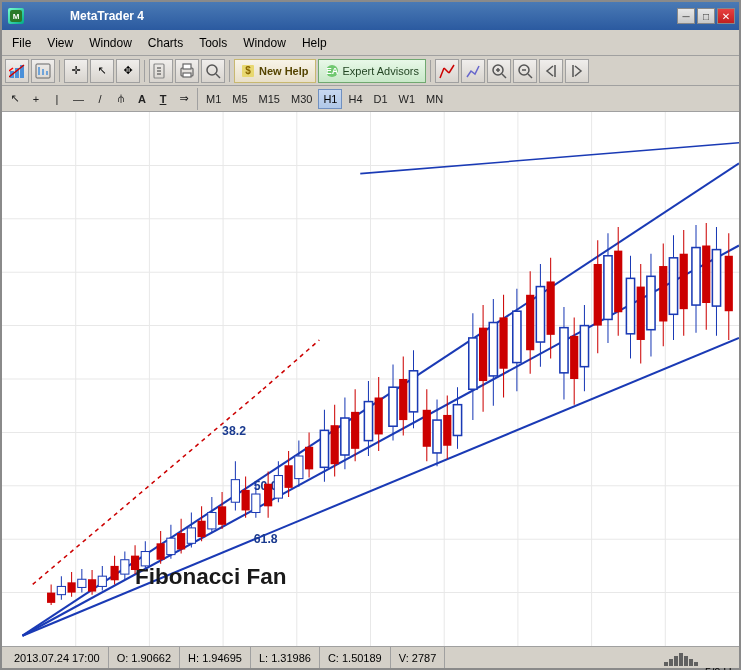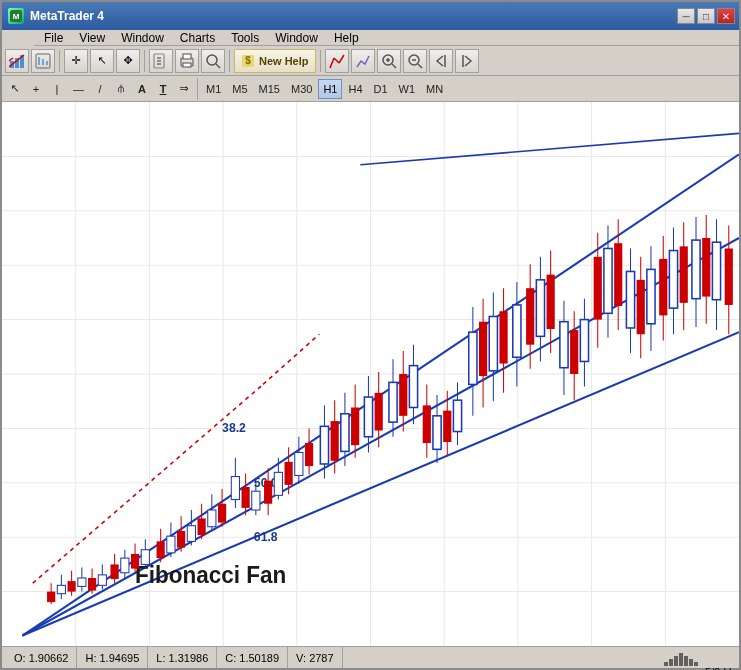--- a/index.html
+++ b/index.html
@@ -4,27 +4,27 @@
   <style>
     * { margin: 0; padding: 0; box-sizing: border-box; }
     body { width: 741px; height: 670px; overflow: hidden; font-family: 'Segoe UI', Tahoma, Arial, sans-serif; background: #d4d0c8; }
 
     .window { width: 741px; height: 670px; display: flex; flex-direction: column; border: 2px solid #8a8a8a; background: #d4d0c8; }
 
     
     .title-bar { height: 28px; background: linear-gradient(to bottom, #4a7ab5 0%, #2b5aa0 100%); display: flex; align-items: center; justify-content: space-between; padding: 0 4px 0 6px; flex-shrink: 0; }
     .title-bar-left { display: flex; align-items: center; gap: 6px; }
     .title-bar-icon { width: 16px; height: 16px; background: #4fc; border-radius: 2px; display: flex; align-items: center; justify-content: center; font-size: 9px; color: #000; font-weight: bold; background: linear-gradient(135deg, #7fc 0%, #0a8 100%); }
-    .title-bar-text { color: white; font-size: 12px; font-weight: bold; }
+    .title-bar-text { color: white; font-size: 12px; font-weight: bold; margin-left: 40px; }
     .title-bar-controls { display: flex; gap: 2px; }
     .title-btn { width: 18px; height: 16px; border: 1px solid #888; background: linear-gradient(to bottom, #e8e8e8, #c8c8c8); display: flex; align-items: center; justify-content: center; font-size: 10px; cursor: pointer; color: #333; }
     .title-btn.close { background: linear-gradient(to bottom, #e84040, #c02020); color: white; }
 
     
-    .menu-bar { height: 16px; background: #d4d0c8; display: flex; align-items: center; padding: 0 2px; border-bottom: 1px solid #a0a0a0; flex-shrink: 0; margin-left: 32px; }
+    .menu-bar { height: 26px; background: #d4d0c8; display: flex; align-items: center; padding: 0 2px; border-bottom: 1px solid #a0a0a0; flex-shrink: 0; }
     .menu-item { padding: 2px 8px; font-size: 12px; cursor: pointer; color: #000; }
 
     
     .toolbar1 { height: 30px; background: #d4d0c8; display: flex; align-items: center; padding: 2px 3px; gap: 2px; border-bottom: 1px solid #a0a0a0; flex-shrink: 0; }
     .tb-btn { height: 24px; min-width: 24px; border: 1px solid #a0a0a0; background: linear-gradient(to bottom, #f0eeec, #d8d4ce); display: flex; align-items: center; justify-content: center; cursor: pointer; font-size: 11px; padding: 0 3px; gap: 2px; }
     .tb-sep { width: 1px; height: 22px; background: #a0a0a0; margin: 0 2px; }
     .new-order-btn { background: linear-gradient(to bottom, #f8f4e8, #e8dfc8); border: 1px solid #c8b870; padding: 0 6px; font-size: 11px; font-weight: bold; color: #554400; display: flex; align-items: center; gap: 4px; }
     .expert-btn { background: linear-gradient(to bottom, #e8f8e8, #c8e8c8); border: 1px solid #70a870; padding: 0 6px; font-size: 11px; color: #224422; display: flex; align-items: center; gap: 4px; }
 
     
@@ -124,20 +124,27 @@
         </svg>
     </button>
     <span class="tb-sep"></span>
     <button class="new-order-btn tb-btn">
       <svg width="14" height="14" viewBox="0 0 14 14">
           <rect x="1" y="1" width="12" height="12" rx="1" fill="#e8d870"></rect>
           <text x="7" y="10" text-anchor="middle" font-size="10" fill="#886600" font-weight="bold">$</text>
         </svg>
       <span>New Help</span>
     </button>
+    <button class="expert-btn tb-btn">
+      <svg width="14" height="14" viewBox="0 0 14 14">
+          <circle cx="7" cy="7" r="6" fill="#70c870"></circle>
+          <text x="7" y="10" text-anchor="middle" font-size="9" fill="white" font-weight="bold">EA</text>
+        </svg>
+      <span>Expert Advisors</span>
+    </button>
     <span class="tb-sep"></span>
     <button class="tb-btn">
       <svg width="16" height="16" viewBox="0 0 16 16">
           <line x1="1" y1="15" x2="5" y2="5" stroke="#c00" stroke-width="1.5"></line>
           <line x1="5" y1="5" x2="10" y2="10" stroke="#c00" stroke-width="1.5"></line>
           <line x1="10" y1="10" x2="15" y2="2" stroke="#c00" stroke-width="1.5"></line>
         </svg>
     </button>
     <button class="tb-btn">
       <svg width="16" height="16" viewBox="0 0 16 16">
@@ -422,20 +429,21 @@
       <line x1="698" y1="112" x2="698" y2="218" stroke="#1a3ab5" stroke-width="1"></line>
       <rect x="694" y="134" width="8" height="55" fill="white" stroke="#1a3ab5" stroke-width="1.5"></rect>
 
       <line x1="710" y1="118" x2="710" y2="222" stroke="#c00" stroke-width="1"></line>
       <rect x="706" y="140" width="8" height="54" fill="#c00"></rect>
 
     </svg>
   </div>
 
   <div class="status-bar">
+    <span class="status-item">2013.07.24 17:00</span>
     <span class="status-item">O: 1.90662</span>
     <span class="status-item">H: 1.94695</span>
     <span class="status-item">L: 1.31986</span>
     <span class="status-item">C: 1.50189</span>
     <span class="status-item">V: 2787</span>
     <div class="status-vol">
       <div class="vol-bars">
         <div class="vol-bar" style="height:4px;"></div>
         <div class="vol-bar" style="height:7px;"></div>
         <div class="vol-bar" style="height:10px;"></div>

